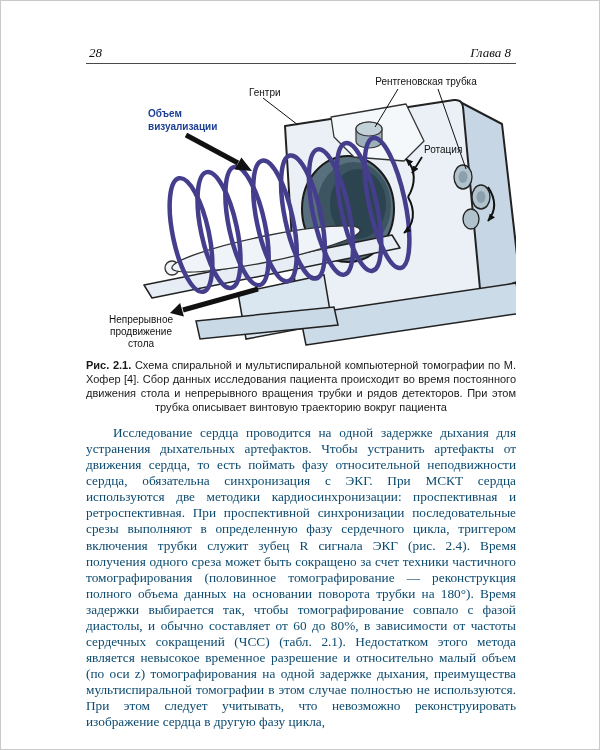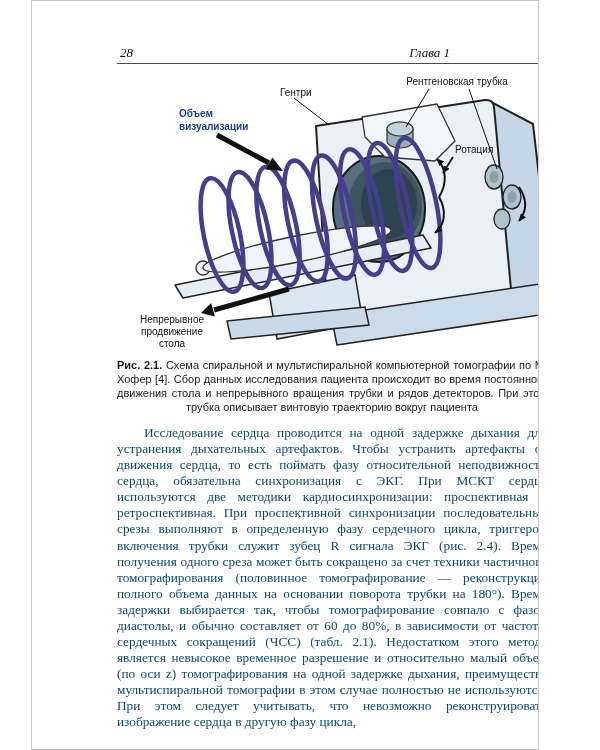--- a/index.html
+++ b/index.html
@@ -1,20 +1,20 @@
 <!DOCTYPE html>
 <html><head>
 <meta charset="utf-8">
 <style>
   * { margin:0; padding:0; box-sizing:border-box; }
   html,body { background:#ffffff; }
   .page {
-    position:relative; width:508px; height:750px; background:#ffffff;
+    position:relative; width:600px; height:750px; background:#ffffff;
     border:1px solid #c9c9c9; overflow:hidden;
-    font-family:"Liberation Serif", serif; color:#111;margin-left:31px;
+    font-family:"Liberation Serif", serif; color:#111;
   }
   .header-num { position:absolute; top:44px; left:88px; font-style:italic; font-size:13px; }
   .header-chapter { position:absolute; top:44px; right:88px; font-style:italic; font-size:13px; }
   .header-rule { position:absolute; top:62px; left:85px; width:430px; border-top:1px solid #4a4a4a; }
   .diagram { position:absolute; top:68px; left:85px; }
   .caption {
     position:absolute; top:357px; left:85px; width:430px;
     font-family:"Liberation Sans", sans-serif; font-size:11px; line-height:1.28;
     color:#1a1a1a; text-align:justify; text-align-last:center;
   }
@@ -24,21 +24,21 @@
     font-size:13.3px; line-height:1.21; text-align:justify; text-indent:27px; color:#0c4a6e;
   }
   svg text { font-family:"Liberation Sans", sans-serif; font-size:10px; fill:#111; }
 </style>
 </head>
 <body>
 
 <div class="page">
 
   <div class="header-num">28</div>
-  <div class="header-chapter">Глава 1</div>
+  <div class="header-chapter">Глава 8</div>
   <div class="header-rule"></div>
 
   <svg class="diagram" width="430" height="288" viewBox="0 0 430 288">
     <defs>
       <marker id="arrSmall" markerUnits="userSpaceOnUse" markerWidth="10" markerHeight="10" refX="7" refY="3.3" orient="auto">
         <path d="M0,0 L7.6,3.3 L0,6.6 Z" fill="#111"></path>
       </marker>
     </defs>
 
     <g>

